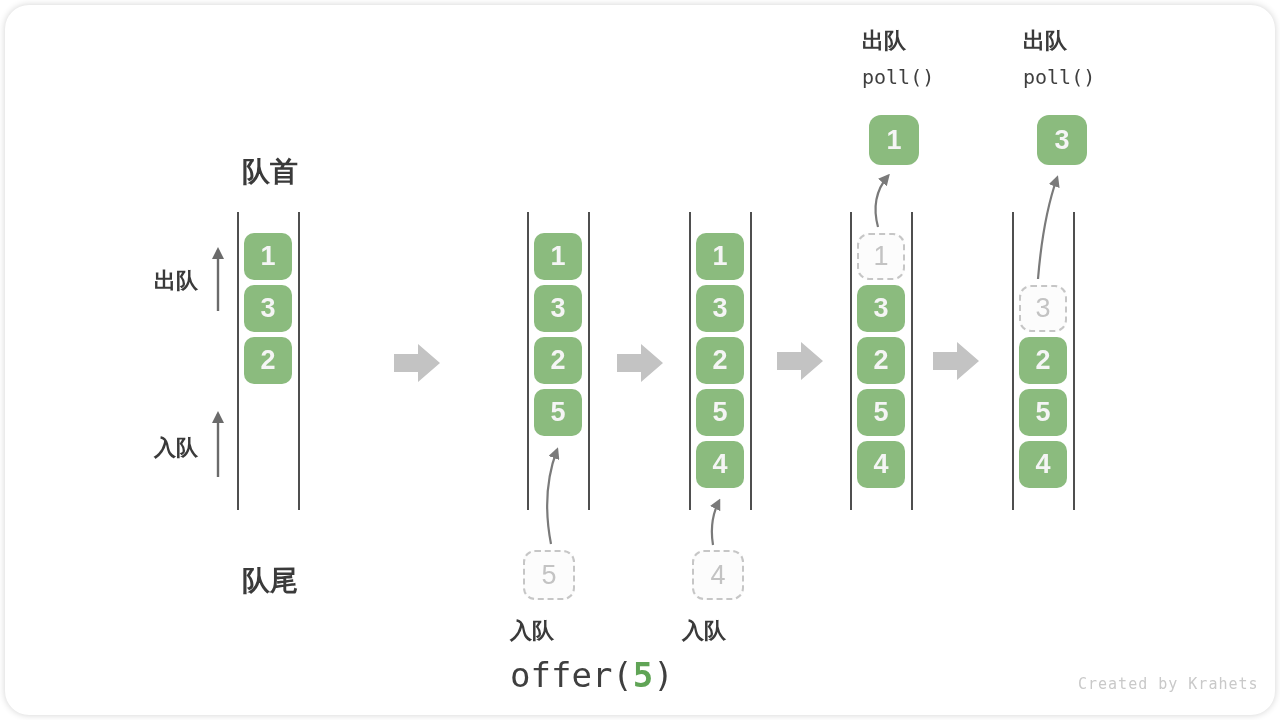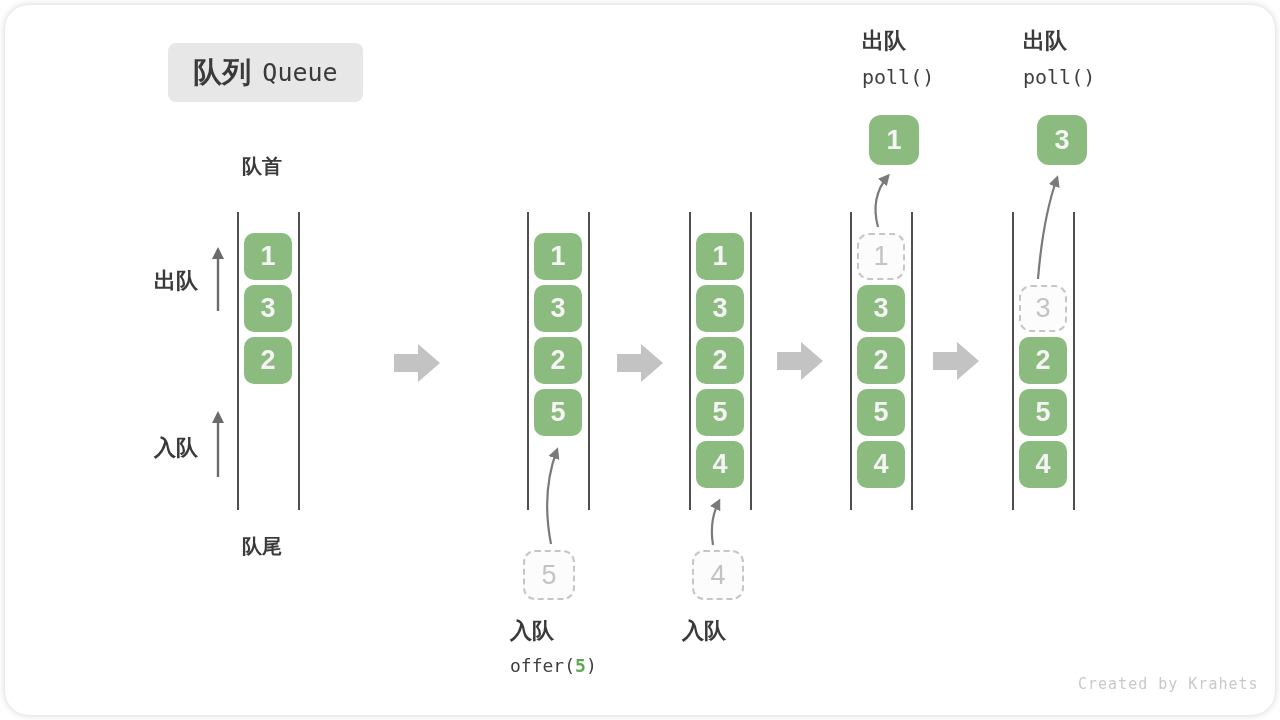--- a/index.html
+++ b/index.html
@@ -9,61 +9,57 @@
              background:#ffffff;border-radius:24px;
              box-shadow:0 0 7px rgba(0,0,0,0.18);}
 
   .title-box{position:absolute;left:168px;top:43px;width:195px;height:59px;
              background:var(--title-bg);border-radius:8px;
              display:flex;align-items:center;justify-content:center;gap:11px;}
   .title-zh{font-size:29px;font-weight:700;color:var(--ink);}
   .title-en{font-family:"DejaVu Sans Mono",monospace;font-size:25px;color:var(--ink);}
 
   .cjk-label{position:absolute;font-weight:700;color:var(--ink);white-space:nowrap;}
-  .lbl-24{font-size:20px;}
+  .lbl-24{font-size:28px;}
   .lbl-22{font-size:22px;}
 
   .qline{position:absolute;top:212px;height:298px;width:1.6px;background:var(--wall);}
 
   .cell{position:absolute;width:48px;height:47px;box-sizing:border-box;
         display:flex;align-items:center;justify-content:center;}
   .cell.solid{background:var(--green);color:var(--green-digit);
               font-weight:700;font-size:27px;border-radius:10px;}
   .cell.dashed{background:var(--dashed-fill);border:2px dashed var(--dashed-border);
                color:var(--dashed-text);font-size:27px;border-radius:12px;}
 
   .op{position:absolute;white-space:nowrap;}
   .op .op-zh{font-size:22px;font-weight:700;color:var(--ink);margin-bottom:9px;}
   .op .op-code{font-family:"DejaVu Sans Mono",monospace;color:var(--code-ink);}
   .op-code.sz24{font-size:20px;}
-  .op-code.sz26{font-size:18px;}
+  .op-code.sz26{font-size:34px;}
   .num-green{color:var(--code-green);font-weight:700;}
 
   .watermark{position:absolute;left:1078px;top:675px;
              font-family:"DejaVu Sans Mono",monospace;font-size:15px;
              color:var(--watermark-ink);letter-spacing:1px;}
 
   svg.overlay{position:absolute;left:0;top:0;pointer-events:none;}
   .flow-arrow{fill:var(--block-arrow);}
   .thin-arrow{stroke:var(--arrow);stroke-width:2.2;fill:none;}
   .dir-arrow{stroke:#6b6b6b;stroke-width:2.4;fill:none;}
 </style>
 </head>
 <body>
 
 <div id="stage">
   <div class="canvas-bg"></div>
 
-  <div class="title-box">
-    <span class="title-zh">队列</span>
-    <span class="title-en">Queue</span>
-  </div>
 
   <div class="cjk-label lbl-24" style="left:242px;top:153px;">队首</div>
-  <div class="cjk-label lbl-24" style="left:242px;top:533px;">队尾</div>
+  <div class="cjk-label lbl-24" style="left:242px;top:562px;">队尾</div>
   <div class="cjk-label lbl-22" style="left:154px;top:266px;">出队</div>
   <div class="cjk-label lbl-22" style="left:154px;top:433px;">入队</div>
 
   <svg class="overlay" width="1280" height="720">
     <defs>
       <marker id="ah" viewBox="0 0 10 10" refX="7.5" refY="5" markerWidth="5.2" markerHeight="5.2" orient="auto-start-reverse">
         <path d="M0,0 L10,5 L0,10 z" fill="#7a7a7a"></path>
       </marker>
       <marker id="ah2" viewBox="0 0 10 10" refX="7.5" refY="5" markerWidth="5" markerHeight="5" orient="auto-start-reverse">
         <path d="M0,0 L10,5 L0,10 z" fill="#6b6b6b"></path>

